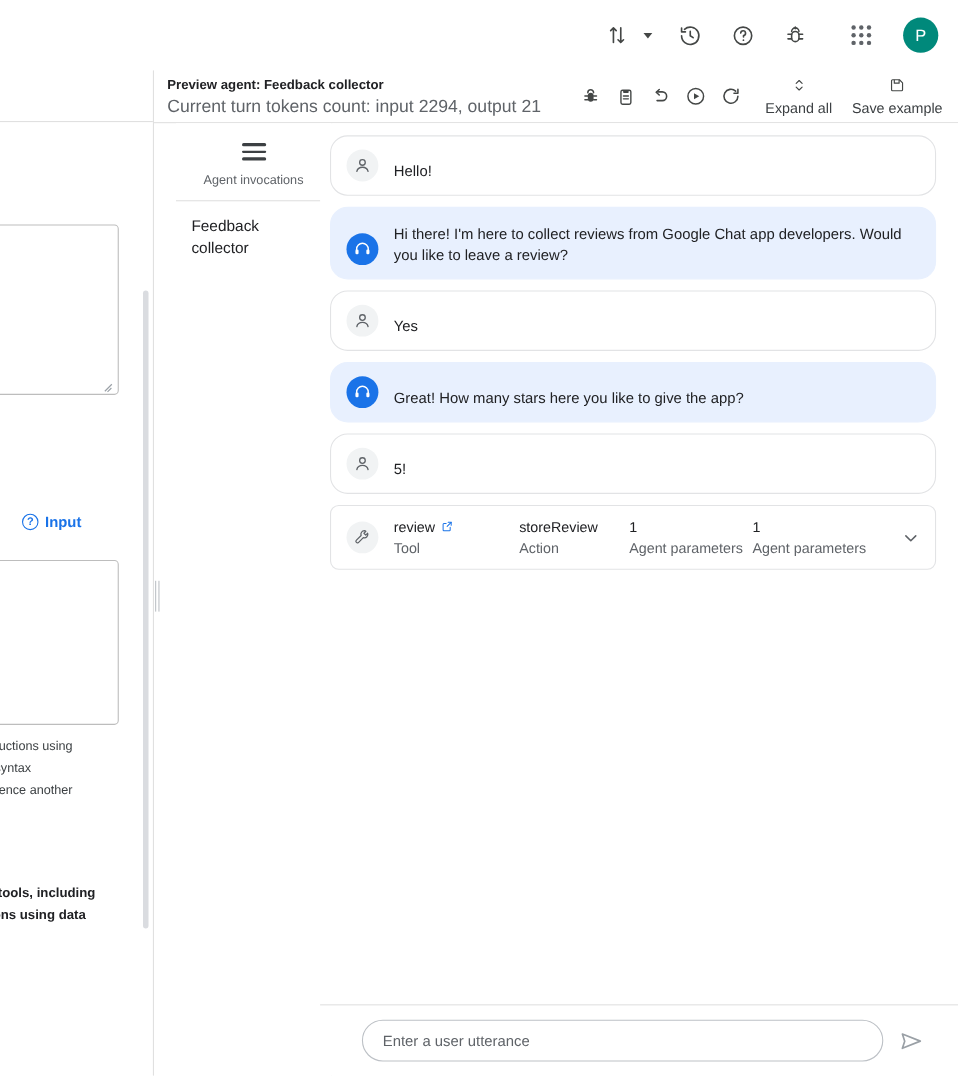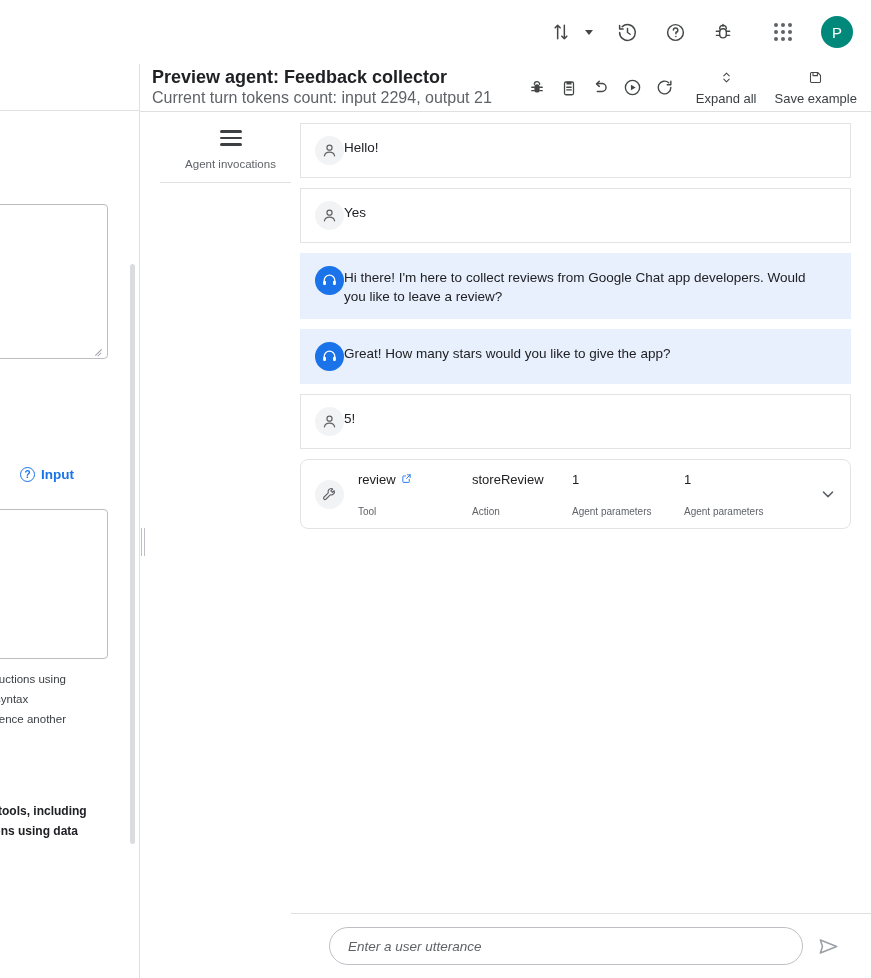--- a/index.html
+++ b/index.html
@@ -112,21 +112,21 @@
 
   
   .preview-header {
     position: absolute; top: 64px; left: 140px; right: 0; height: 48px;
     border-bottom: 1px solid #e0e0e0;
     display: flex; align-items: center;
     padding: 0 12px 0 12px;
     background: #fff;
   }
   .ph-titles { flex: 0 0 auto; }
-  .ph-title { font-size: 18px; font-weight: 700; color: #202124; line-height: 17px; }
+  .ph-title { font-size: 12px; font-weight: 700; color: #202124; line-height: 17px; }
   .ph-sub { font-size: 16px; color: #5f6368; margin-top: 3px; }
   .ph-tools { display: flex; align-items: center; gap: 2px; margin-left: 30px; }
   .ph-btn {
     width: 30px; height: 30px; border-radius: 50%;
     display: flex; align-items: center; justify-content: center;
     color: #444746; cursor: pointer;
   }
   .ph-text-btn {
     display: flex; align-items: center; gap: 6px;
     font-size: 13px; color: #3c4043; padding: 4px 8px; border-radius: 4px;
@@ -152,22 +152,22 @@
   .conv {
     position: absolute; top: 112px; left: 291px; right: 0; bottom: 0;
     background: #fff;
   }
   .conv-scroll {
     position: absolute; top: 0; left: 0; right: 0; bottom: 65px;
     padding: 11px 20px 0 9px;
     overflow: hidden;
   }
   .msg {
-    display: flex; align-items: flex-start; 
-    border: 1px solid #e2e3e5; border-radius: 0;
+    display: flex; align-items: flex-end; gap: 14px;
+    border: 1px solid #e2e3e5; border-radius: 16px;
     padding: 12px 14px;
     margin-bottom: 10px;
     min-height: 51px;
     background: #fff;
   }
   .msg.agent { background: #e8f0fe; border-color: #e8f0fe; }
   .msg-text { font-size: 13.5px; color: #202124; line-height: 19px; padding-top: 2px; }
   .av-user, .av-agent, .av-tool {
     width: 29px; height: 29px; border-radius: 50%;
     display: flex; align-items: center; justify-content: center; flex: 0 0 29px;
@@ -177,41 +177,41 @@
   .av-tool { background: #f1f3f4; }
 
   .tool-card {
     display: flex; align-items: center; gap: 14px;
     border: 1px solid #e2e3e5; border-radius: 8px;
     padding: 11px 12px 11px 14px; margin-bottom: 10px; background: #fff;
   }
   .tool-cols { display: flex; align-items: flex-start; flex: 1; }
   .tool-col { display: flex; flex-direction: column; }
   .tool-col .v { font-size: 13px; color: #202124; line-height: 17px; display: flex; align-items: center; gap: 5px; }
-  .tool-col .k { font-size: 10px; color: #5f6368; margin-top: 18px; }
+  .tool-col .k { font-size: 13px; color: #5f6368; margin-top: 3px; }
   .col-tool { width: 114px; }
   .col-action { width: 100px; }
   .col-in { width: 112px; }
   .col-out { width: 120px; }
   .chev { width: 22px; height: 22px; cursor: pointer; color: #5f6368; display: flex; align-items: center; justify-content: center; }
 
   
   .composer {
     position: absolute; left: 0; right: 0; bottom: 0; height: 65px;
     border-top: 1px solid #e0e0e0;
     display: flex; align-items: center;
     padding: 0 22px 0 38px;
     background: #fff;
   }
   .utt-input {
     flex: 1; height: 38px;
     border: 1px solid #bdc1c6; border-radius: 20px;
     padding: 0 18px; font-size: 13.5px; color: #202124;
     font-family: "Liberation Sans", sans-serif;
-    outline: none; background: #fff; font-style: italic;
+    outline: none; background: #fff;
   }
   .utt-input::placeholder { color: #5f6368; }
   .send-btn {
     width: 42px; height: 42px; display: flex; align-items: center; justify-content: center;
     color: #9aa0a6; cursor: pointer; margin-left: 4px;
   }
 </style>
 </head>
 <body>
 
@@ -360,65 +360,66 @@
   <div class="rail">
     <div class="rail-top">
       <div class="hamburger">
         <i></i>
           <i></i>
           <i></i>
       </div>
       <div class="rail-label">Agent invocations</div>
     </div>
     <div class="rail-sep"></div>
+    <div class="rail-item">Feedback collector</div>
   </div>
 
   <div class="conv">
     <div class="conv-scroll">
 
       <div class="msg user">
         <div class="av-user">
           <svg width="17" height="17" viewBox="0 0 24 24" fill="none" stroke="#5f6368" stroke-width="1.7" stroke-linecap="round">
             <circle cx="12" cy="8" r="3.6"></circle>
             <path d="M4.8 19.5c.8-3.4 3.7-5.3 7.2-5.3s6.4 1.9 7.2 5.3"></path>
           </svg>
         </div>
         <div class="msg-text">Hello!</div>
-      </div>
-
-      <div class="msg user">
-        <div class="av-user">
-          <svg width="17" height="17" viewBox="0 0 24 24" fill="none" stroke="#5f6368" stroke-width="1.7" stroke-linecap="round">
-            <circle cx="12" cy="8" r="3.6"></circle>
-            <path d="M4.8 19.5c.8-3.4 3.7-5.3 7.2-5.3s6.4 1.9 7.2 5.3"></path>
-          </svg>
-        </div>
-        <div class="msg-text">Yes</div>
       </div>
 
       <div class="msg agent">
         <div class="av-agent">
           <svg width="17" height="17" viewBox="0 0 24 24" fill="none" stroke="#ffffff" stroke-width="1.8" stroke-linecap="round" stroke-linejoin="round">
             <path d="M4.5 13v-1a7.5 7.5 0 0 1 15 0v1"></path>
             <rect x="3" y="12.5" width="4" height="6" rx="1.6" fill="#ffffff" stroke="none"></rect>
             <rect x="17" y="12.5" width="4" height="6" rx="1.6" fill="#ffffff" stroke="none"></rect>
           </svg>
         </div>
         <div class="msg-text" style="max-width:475px;">Hi there! I'm here to collect reviews from Google Chat app developers. Would you like to leave a review?</div>
       </div>
 
+      <div class="msg user">
+        <div class="av-user">
+          <svg width="17" height="17" viewBox="0 0 24 24" fill="none" stroke="#5f6368" stroke-width="1.7" stroke-linecap="round">
+            <circle cx="12" cy="8" r="3.6"></circle>
+            <path d="M4.8 19.5c.8-3.4 3.7-5.3 7.2-5.3s6.4 1.9 7.2 5.3"></path>
+          </svg>
+        </div>
+        <div class="msg-text">Yes</div>
+      </div>
+
       <div class="msg agent">
         <div class="av-agent">
           <svg width="17" height="17" viewBox="0 0 24 24" fill="none" stroke="#ffffff" stroke-width="1.8" stroke-linecap="round" stroke-linejoin="round">
             <path d="M4.5 13v-1a7.5 7.5 0 0 1 15 0v1"></path>
             <rect x="3" y="12.5" width="4" height="6" rx="1.6" fill="#ffffff" stroke="none"></rect>
             <rect x="17" y="12.5" width="4" height="6" rx="1.6" fill="#ffffff" stroke="none"></rect>
           </svg>
         </div>
-        <div class="msg-text">Great! How many stars would you like to give the app?</div>
+        <div class="msg-text">Great! How many stars here you like to give the app?</div>
       </div>
 
       <div class="msg user">
         <div class="av-user">
           <svg width="17" height="17" viewBox="0 0 24 24" fill="none" stroke="#5f6368" stroke-width="1.7" stroke-linecap="round">
             <circle cx="12" cy="8" r="3.6"></circle>
             <path d="M4.8 19.5c.8-3.4 3.7-5.3 7.2-5.3s6.4 1.9 7.2 5.3"></path>
           </svg>
         </div>
         <div class="msg-text">5!</div>

